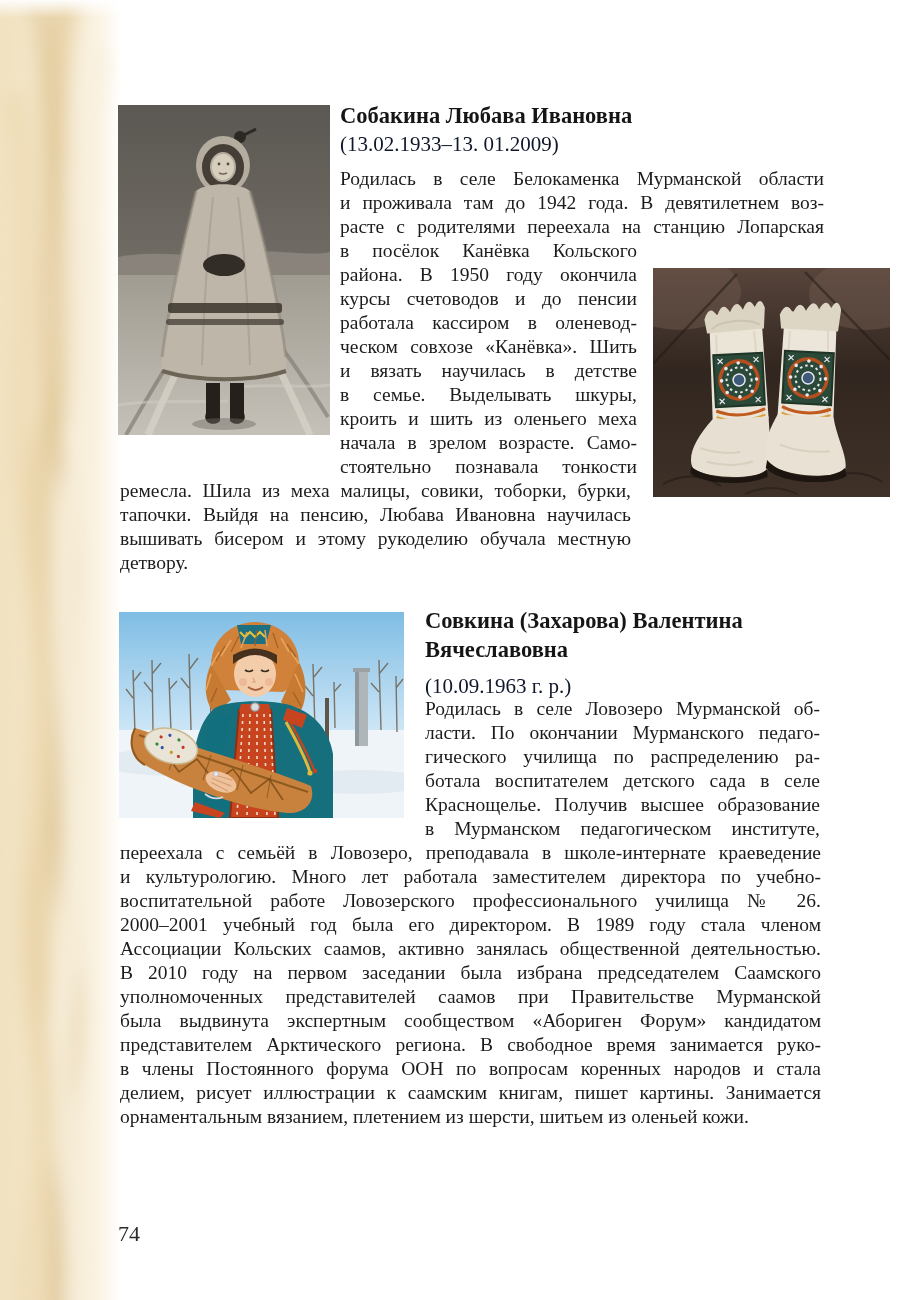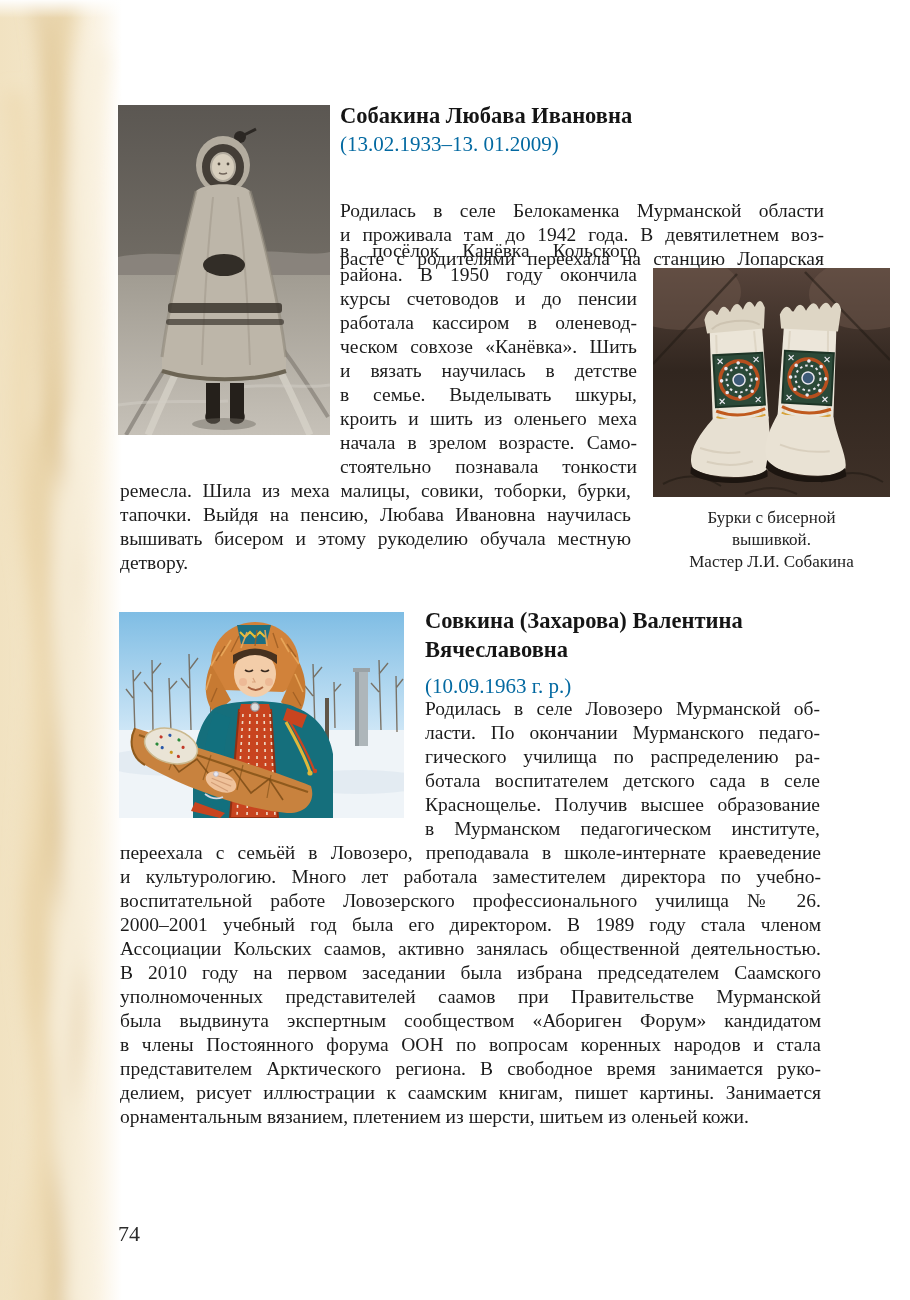--- a/index.html
+++ b/index.html
@@ -11,21 +11,21 @@
 
   
   .deco { left: 0; top: 0; width: 122px; height: 1300px; }
 
   
   .photo { overflow: hidden; }
   .photo svg { display: block; }
 
   
   .h-name { font-size: 22.5px; font-weight: bold; line-height: 29px; color: #151515; }
-  .h-dates { font-size: 21px; line-height: 29px; color: #0369a1; }
+  .h-dates { font-size: 21px; line-height: 29px; color: #0f172a; }
 
   
   .lines { font-size: 19.5px; line-height: 24px; color: #1c1c1c; }
   .lines .tline { height: 24px; overflow: hidden; text-align: justify; text-align-last: justify; white-space: nowrap; }
   .lines .tline-end { text-align-last: left; }
 
   
   .caption { font-size: 17px; line-height: 22px; color: #222; text-align: center; }
   .caption .tline { height: 22px; overflow: hidden; text-align: center; text-align-last: center; white-space: nowrap; }
 
@@ -106,21 +106,21 @@
       <path d="M112,278 L112,316 C118,322 130,318 126,308 L126,278 Z" fill="#25201b"></path>
       <ellipse cx="106" cy="319" rx="32" ry="6" fill="#6e6a62" opacity="0.45"></ellipse>
     </svg>
   </div>
 
   <div class="abs" style="left:340px; top:101px; width:484px;">
     <div class="h-name">Собакина Любава Ивановна</div>
     <div class="h-dates">(13.02.1933–13. 01.2009)</div>
   </div>
 
-  <div class="abs lines" style="left:340px; top:167px; width:484px;margin-top:32px;">
+  <div class="abs lines" style="left:340px; top:167px; width:484px;">
       <div class="tline">Родилась в селе Белокаменка Мурманской области</div>
       <div class="tline">и проживала там до 1942 года. В девятилетнем воз-</div>
       <div class="tline">расте с родителями переехала на станцию Лопарская</div>
     </div>
 
   <div class="abs lines" style="left:340px; top:239px; width:297px;">
       <div class="tline">в посёлок Канёвка Кольского</div>
       <div class="tline">района. В 1950 году окончила</div>
       <div class="tline">курсы счетоводов и до пенсии</div>
       <div class="tline">работала кассиром в оленевод-</div>
@@ -198,25 +198,20 @@
             </g>
           <path d="M134,88 l5,5 M139,88 l-5,5 M170,88 l5,5 M175,88 l-5,5 M134,128 l5,5 M139,128 l-5,5 M170,128 l5,5 M175,128 l-5,5" stroke="#e9e7ef" stroke-width="1.2"></path>
           <path d="M130,140 q24,10 49,0" stroke="#c05a1e" stroke-width="3" fill="none"></path>
           <path d="M130,146 q24,9 49,0" stroke="#d7a239" stroke-width="2" fill="none"></path>
           <path d="M126,148 C116,168 112,186 120,198 C138,210 186,210 196,200 C200,190 186,168 182,148 Z" fill="#e9e2d4"></path>
           <path d="M130,178 q24,8 50,4" stroke="#d2c8b5" stroke-width="2" fill="none" opacity="0.7"></path>
           <path d="M118,194 C134,212 184,212 196,198 L198,206 C184,216 134,218 117,202 Z" fill="#1c1510"></path>
         </g>
       </svg>
     </div>
-    <div class="caption" style="margin-top:10px;">
-        <div class="tline">Бурки с бисерной</div>
-        <div class="tline">вышивкой.</div>
-        <div class="tline">Мастер Л.И. Собакина</div>
-      </div>
   </div>
 
   <div class="abs lines" style="left:120px; top:479px; width:511px;">
       <div class="tline">ремесла. Шила из меха малицы, совики, тоборки, бурки,</div>
       <div class="tline">тапочки. Выйдя на пенсию, Любава Ивановна научилась</div>
       <div class="tline">вышивать бисером и этому рукоделию обучала местную</div>
       <div class="tline tline-end">детвору.</div>
     </div>
 
   <div class="abs photo" style="left:119px; top:612px; width:285px; height:206px;">
@@ -328,21 +323,21 @@
 
   <div class="abs lines" style="left:120px; top:841px; width:701px;">
       <div class="tline">переехала с семьёй в Ловозеро, преподавала в школе-интернате краеведение</div>
       <div class="tline">и культурологию. Много лет работала заместителем директора по учебно-</div>
       <div class="tline">воспитательной работе Ловозерского профессионального училища № 26.</div>
       <div class="tline">2000–2001 учебный год была его директором. В 1989 году стала членом</div>
       <div class="tline">Ассоциации Кольских саамов, активно занялась общественной деятельностью.</div>
       <div class="tline">В 2010 году на первом заседании была избрана председателем Саамского</div>
       <div class="tline">уполномоченных представителей саамов при Правительстве Мурманской</div>
       <div class="tline">была выдвинута экспертным сообществом «Абориген Форум» кандидатом</div>
+      <div class="tline">представителем Арктического региона. В свободное время занимается руко-</div>
       <div class="tline">в члены Постоянного форума ООН по вопросам коренных народов и стала</div>
-      <div class="tline">представителем Арктического региона. В свободное время занимается руко-</div>
       <div class="tline">делием, рисует иллюстрации к саамским книгам, пишет картины. Занимается</div>
       <div class="tline tline-end">орнаментальным вязанием, плетением из шерсти, шитьем из оленьей кожи.</div>
     </div>
 
   <div class="abs pagenum" style="left:118px; top:1221px;">74</div>
 
 </div>
 
 </body></html>

